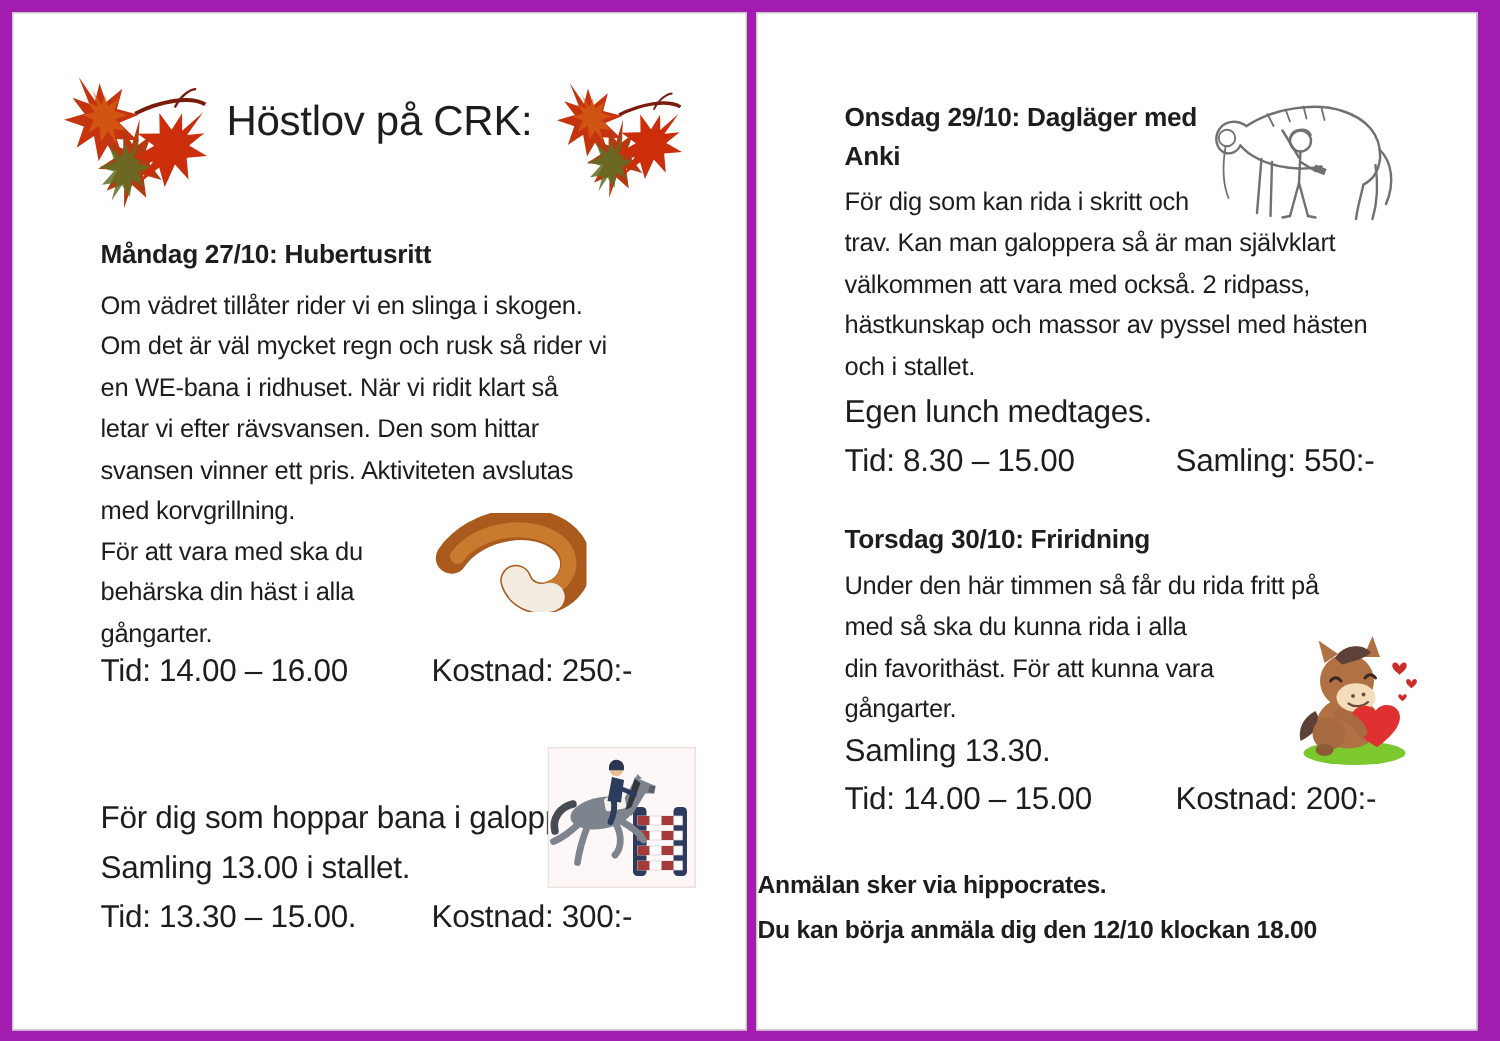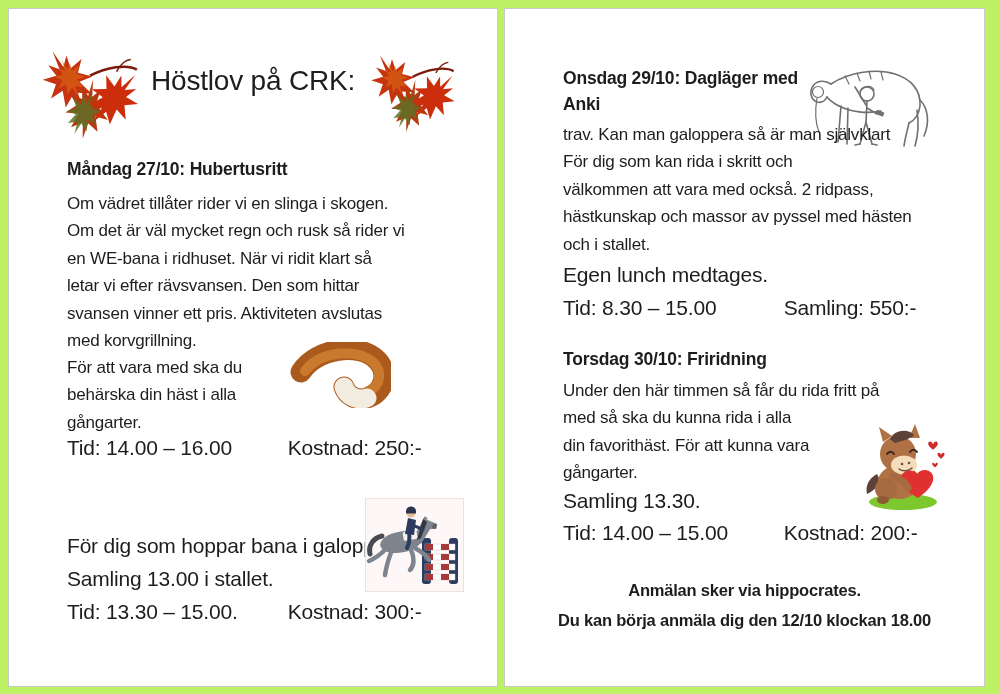--- a/index.html
+++ b/index.html
@@ -1,28 +1,28 @@
 <!DOCTYPE html>
 <html><head>
 <meta charset="utf-8">
 <style>
   html,body{margin:0;padding:0;background:#ffffff;}
-  .canvas{position:relative;width:1000px;height:694px;background:#bef264;
+  .canvas{position:relative;width:1000px;height:694px;background:#a21caf;
           font-family:"Liberation Sans",sans-serif;color:#1d1d1d;overflow:hidden;}
   .page{position:absolute;top:8px;height:677px;background:#ffffff;
         border:1px solid #c9c9c9;box-sizing:content-box;}
   .page-left{left:8px;width:488px;}
   .page-right{left:504px;width:479px;}
   .abs{position:absolute;}
   .title{width:100%;text-align:center;font-size:28px;line-height:1.25;letter-spacing:-0.2px;}
   .hd{font-size:17.5px;font-weight:700;letter-spacing:-0.2px;line-height:26px;}
   .body-txt{font-size:17px;letter-spacing:-0.2px;line-height:27.4px;}
   .row{font-size:21px;letter-spacing:-0.2px;white-space:nowrap;}
   .tid{display:inline-block;width:215px;}
-  .footer{width:100%;text-align:center;font-size:16.5px;font-weight:700;letter-spacing:-0.2px;}
+  .footer{width:100%;text-align:left;font-size:16.5px;font-weight:700;letter-spacing:-0.2px;}
   svg{display:block;}
 </style>
 </head>
 <body>
 
 <svg width="0" height="0" style="position:absolute" aria-hidden="true">
   <defs>
     <path id="leafP" d="M0,46 L-4,22 L-20,32 L-13,10 L-32,12 L-17,-2 L-30,-16 L-11,-12 L-14,-30 L-3,-18 L0,-44 L3,-18 L14,-30 L11,-12 L30,-16 L17,-2 L32,12 L13,10 L20,32 L4,22 Z"></path>
     <path id="heartS" d="M0,2 C-1,-1 -4,-1 -4,1.5 C-4,3.5 -1,5.5 0,6.5 C1,5.5 4,3.5 4,1.5 C4,-1 1,-1 0,2 Z"></path>
   </defs>
@@ -162,22 +162,22 @@
         <path d="M61,51 L50,33"></path>
         <path d="M62,54 L72,60"></path>
         <rect x="71" y="57" width="8" height="4.5" fill="#707070" stroke="none" transform="rotate(22 75 59)"></rect>
         <path d="M61,68 L55,90"></path>
         <path d="M61,68 L67,90"></path>
         <path d="M55,90 L50,91 M67,90 L72,91"></path>
       </svg>
     </div>
 
     <div class="abs body-txt" style="left:58px;top:112px;width:390px">
+      <div>För dig som kan rida i skritt och</div>
       <div>trav. Kan man galoppera så är man självklart</div>
-      <div>För dig som kan rida i skritt och</div>
       <div>välkommen att vara med också. 2 ridpass,</div>
       <div>hästkunskap och massor av pyssel med hästen</div>
       <div>och i stallet.</div>
     </div>
 
     <div class="abs row" style="left:58px;top:254px">Egen lunch medtages.</div>
 
     <div class="abs row" style="left:58px;top:287px">
       <span class="tid">Tid: 8.30 – 15.00</span>
       <span>Samling: 550:-</span>

